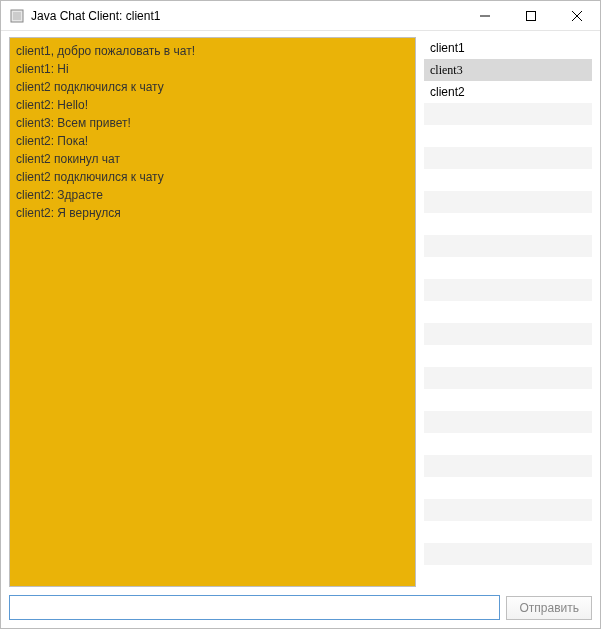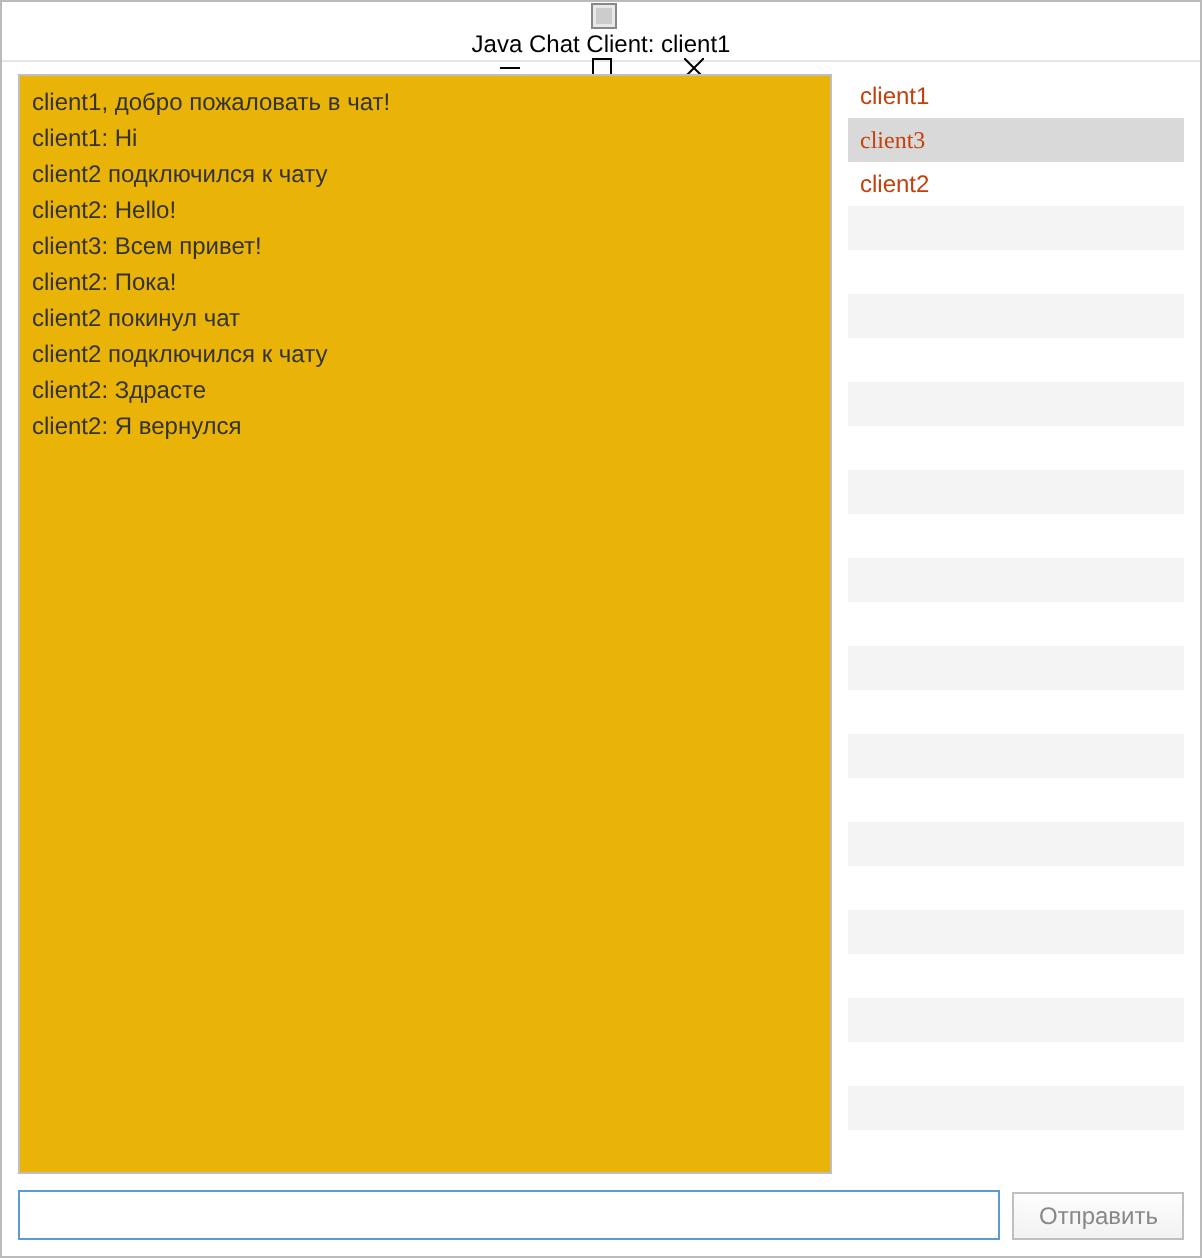--- a/index.html
+++ b/index.html
@@ -22,21 +22,20 @@
       flex-direction: column;
       background: #fff;
     }
     .titlebar {
       height: 30px;
       display: flex;
       align-items: center;
       background: #fff;
       border-bottom: 1px solid #e5e5e5;
       flex-shrink: 0;
-      flex-direction: column;
     }
     .title-icon {
       width: 16px;
       height: 16px;
       margin-left: 8px;
       margin-right: 6px;
       display: flex;
       align-items: center;
       justify-content: center;
     }
@@ -83,21 +82,21 @@
       display: flex;
       flex-direction: column;
       background: #fff;
       overflow: hidden;
     }
     .user-row {
       height: 22px;
       line-height: 22px;
       padding: 0 6px;
       font-size: 12px;
-      color: #c2410c;
+      color: #000000;
     }
     .user-row.selected {
       background: #d9d9d9;
       font-family: Liberation Serif, serif;
     }
     .user-row.even {
       background: #fff;
     }
     .user-row.odd {
       background: #f4f4f4;

